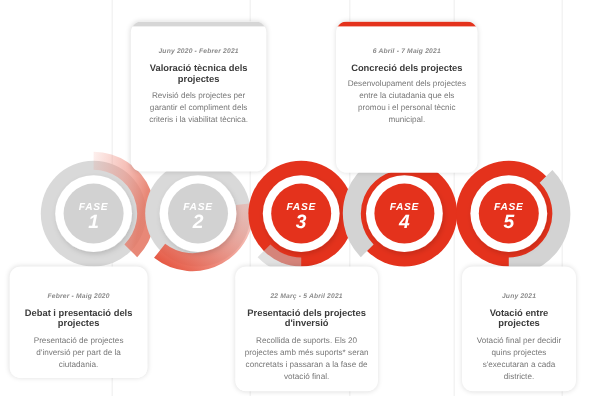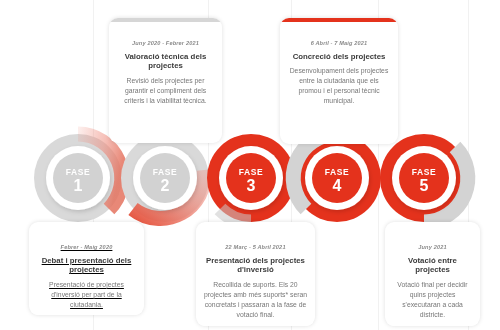--- a/index.html
+++ b/index.html
@@ -43,20 +43,21 @@
     pointer-events: none;
   }
 
   
   .phase-label {
     position: absolute;
     width: 70px;
     text-align: center;
     pointer-events: none;
     line-height: 1;
+    font-style: italic;
   }
   .phase-label .fase-word {
     display: block;
     font-size: 8.5px;
     font-weight: bold;
     letter-spacing: 0.6px;
     margin-bottom: 1px;
   }
   .phase-label .fase-num {
     display: block;
@@ -192,21 +193,21 @@
   </div>
   <div class="phase-label light" style="left:302px; top:168px;">
     <span class="fase-word">FASE</span>
     <span class="fase-num">4</span>
   </div>
   <div class="phase-label light" style="left:389px; top:168px;">
     <span class="fase-word">FASE</span>
     <span class="fase-num">5</span>
   </div>
 
-  <div class="card bottom" style="left:29px; top:222px; width:115px; height:93px;text-decoration:underline;">
+  <div class="card bottom" style="left:8px; top:222px; width:115px; height:93px;">
     <div class="accent" style="background:#ffffff;"></div>
     <p class="date">Febrer - Maig 2020</p>
     <p class="title">Debat i presentació dels projectes</p>
     <p class="body">Presentació de projectes d'inversió per part de la ciutadania.</p>
   </div>
 
   <div class="card top" style="left:109px; top:18px; width:113px; height:125px;">
     <div class="accent" style="background:#D6D6D6;"></div>
     <p class="date">Juny 2020 - Febrer 2021</p>
     <p class="title">Valoració tècnica dels projectes</p>

